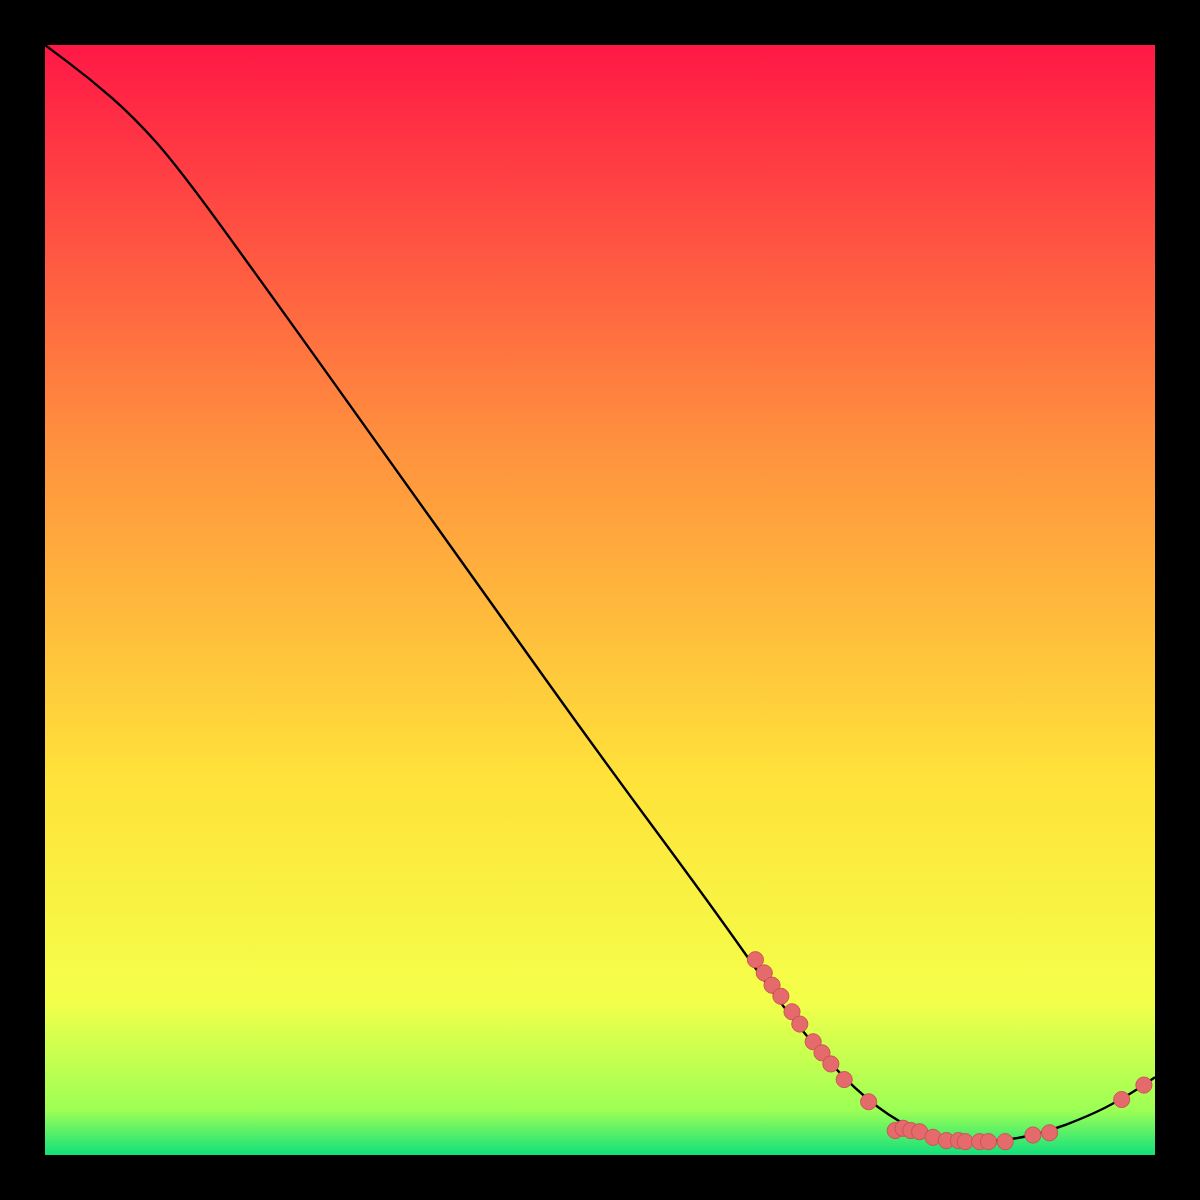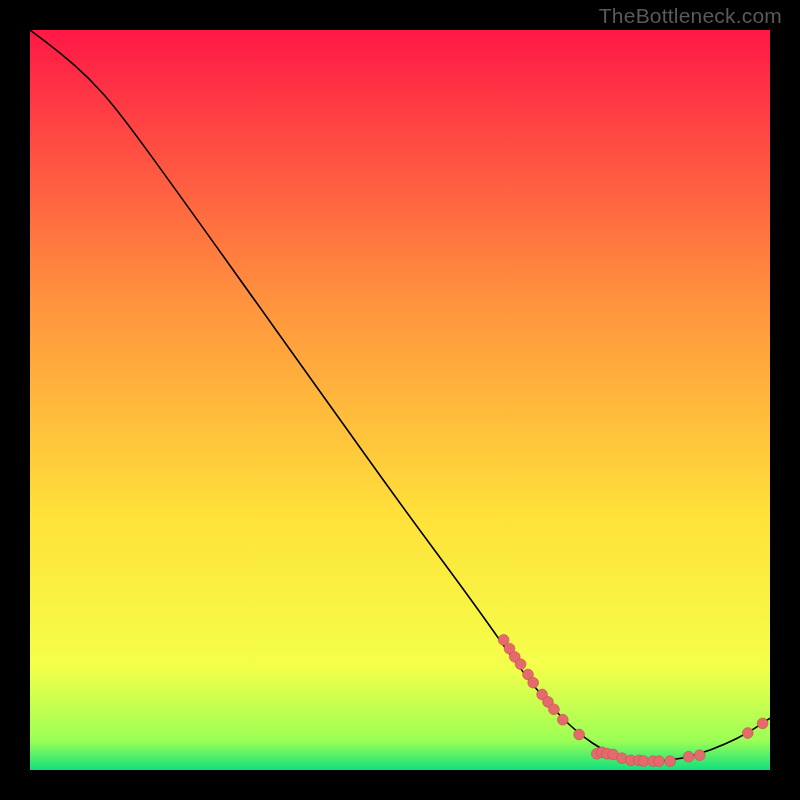--- a/index.html
+++ b/index.html
@@ -37,21 +37,20 @@
   svg {
     display: block;
     width: 740px;
     height: 740px;
   }
 </style>
 </head>
 <body>
 
 <div class="frame">
-  <div class="watermark">TheBottleneck.com</div>
 
   <div class="plot-area">
     <svg viewBox="0 0 740 740">
       <defs>
         <linearGradient id="bg-grad" x1="0" y1="0" x2="0" y2="1">
           <stop id="g0" offset="0%" stop-color="#ff1846"></stop>
           <stop id="g1" offset="36%" stop-color="#ff913e"></stop>
           <stop id="g2" offset="66%" stop-color="#ffe23a"></stop>
           <stop id="g3" offset="86%" stop-color="#f4ff4a"></stop>
           <stop id="g4" offset="96%" stop-color="#9cff55"></stop>

